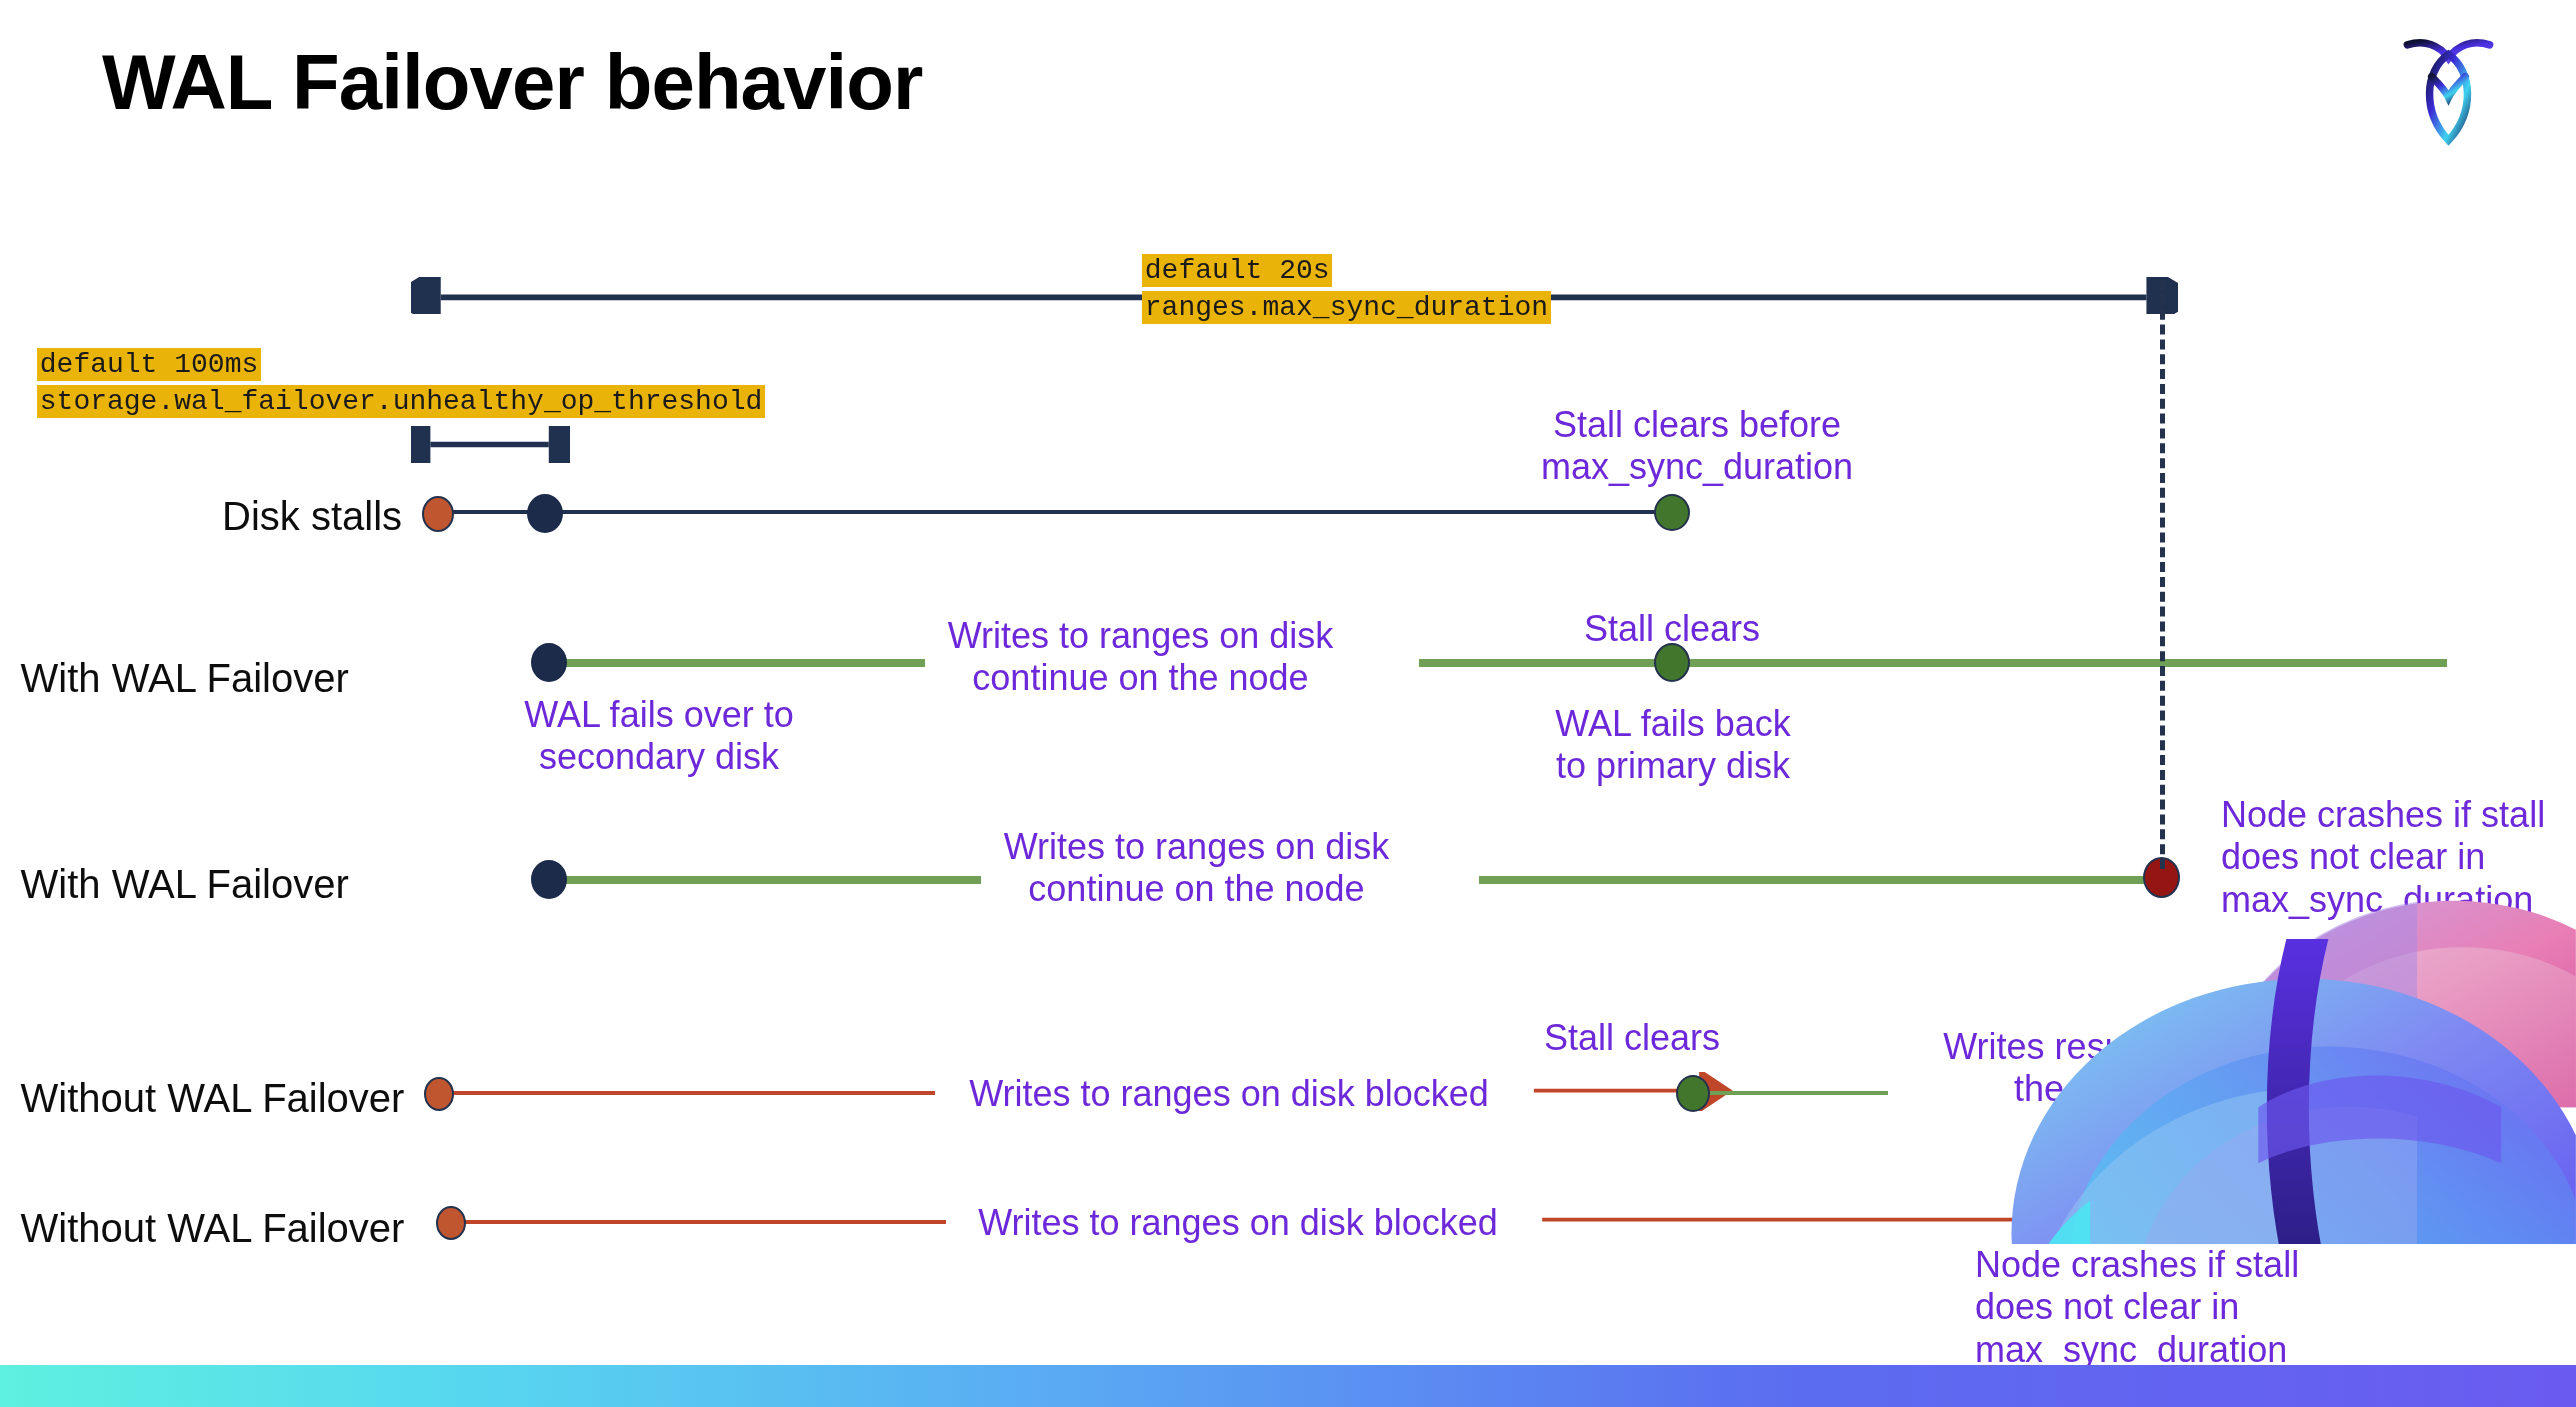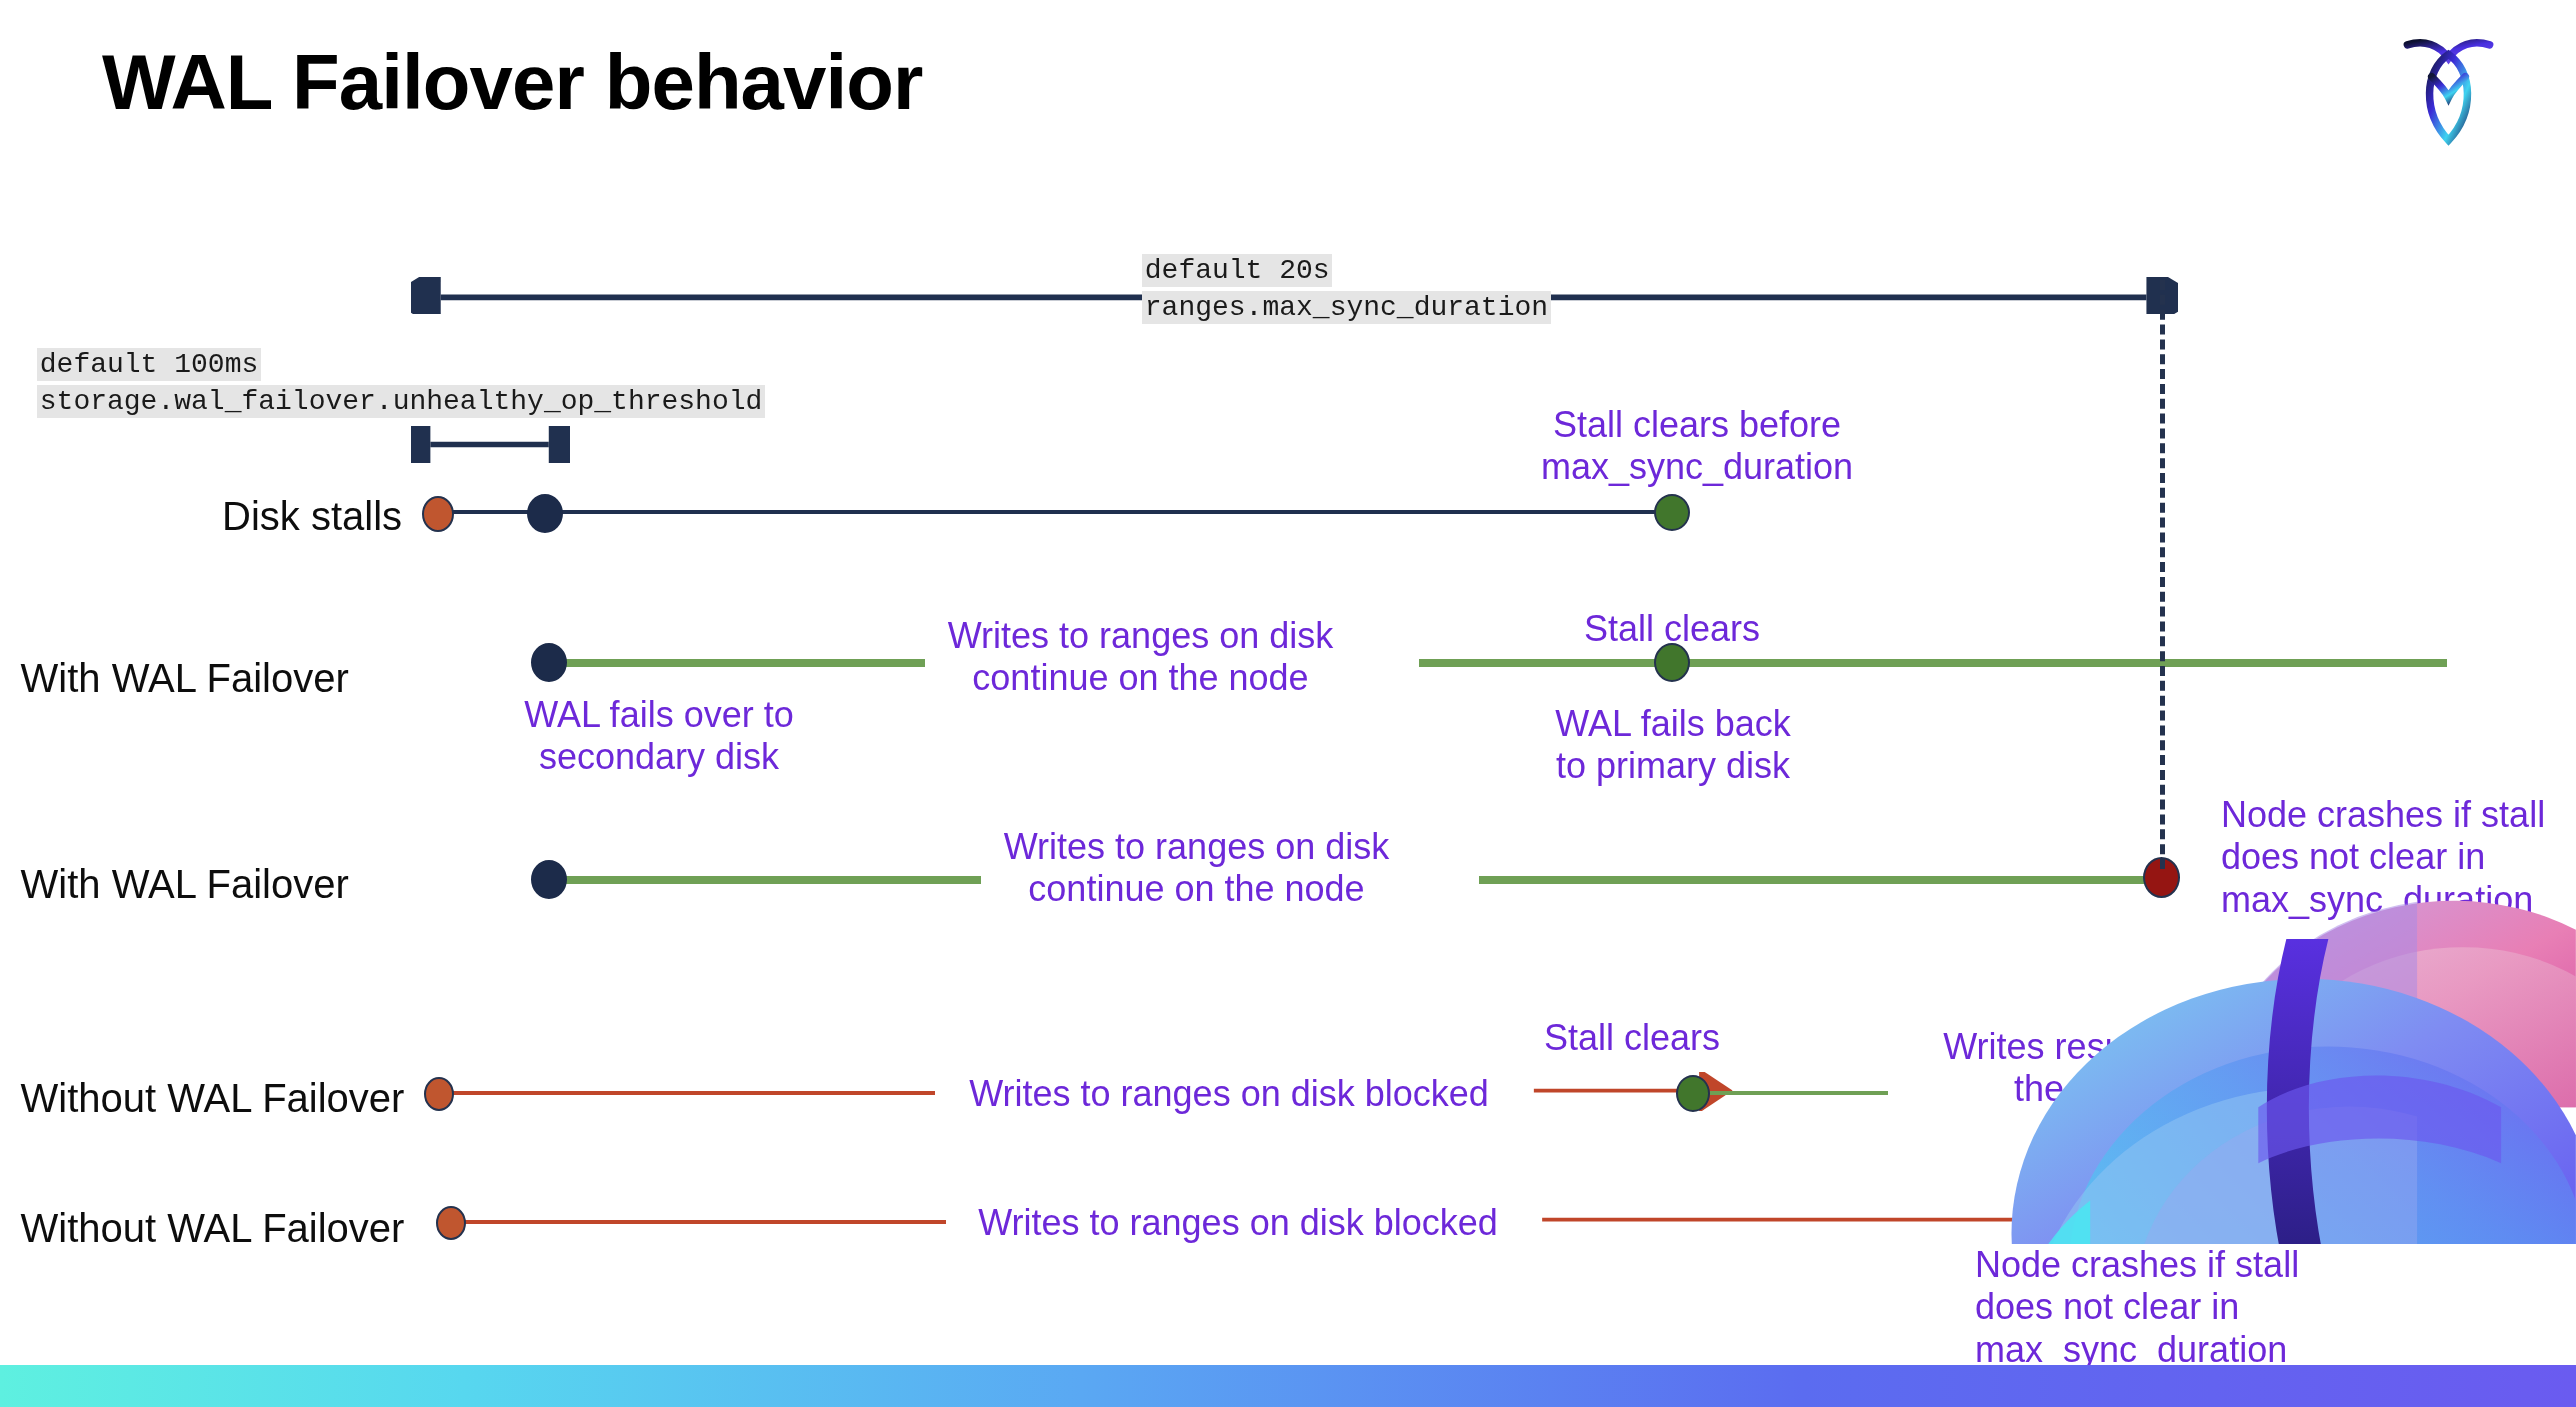--- a/index.html
+++ b/index.html
@@ -16,21 +16,21 @@
 
   
   .txt{position:absolute;font-size:36px;line-height:1.18;color:#6d28d9;white-space:pre-line;}
   .txt.c{text-align:center;}
   .txt.l{text-align:left;}
   .rowlabel{position:absolute;font-size:40px;line-height:1.1;color:#0d0d0d;white-space:nowrap;}
 
   
   .code{position:absolute;font-family:"Liberation Mono","DejaVu Sans Mono",monospace;
         font-size:28px;line-height:1.33;color:#1a1a1a;white-space:nowrap;}
-  .code span{background:#e5e5e5;padding:0.9px 2.8px;}
+  .code span{background:#eab308;padding:0.9px 2.8px;}
 
   
   .hline{position:absolute;height:3.7px;}
   .hline.thick{height:7.5px;}
   .navy{background:#20304f;}
   .green{background:#6fa055;}
   .red{background:#c0462a;}
 
   
   .dot{position:absolute;border-radius:50%;border:2.8px solid #20304f;box-sizing:border-box;}

